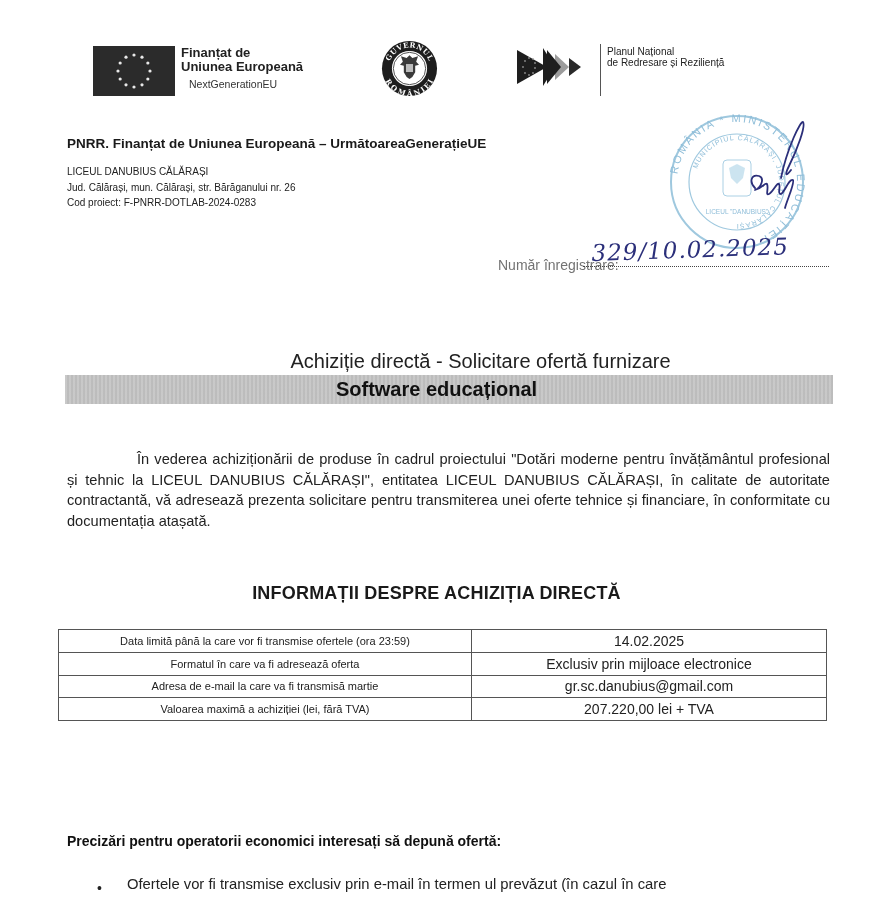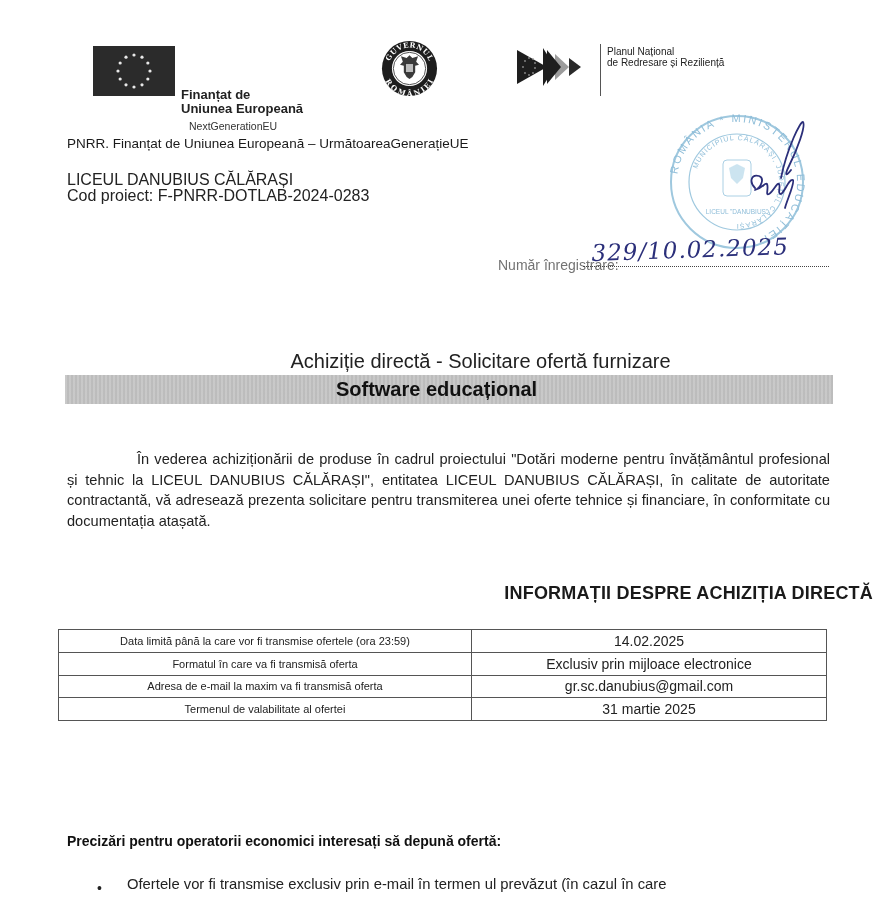--- a/index.html
+++ b/index.html
@@ -2,55 +2,55 @@
 <html><head>
 <meta charset="utf-8">
 <style>
   html, body { margin:0; padding:0; background:#ffffff; }
   body { width:873px; height:907px; position:relative; overflow:hidden; font-family:"Liberation Sans", sans-serif; color:#1a1a1a; }
   .abs { position:absolute; }
 
   
   #eu-flag { left:93px; top:46px; width:82px; height:50px; background:#2a2a2a; }
   #eu-flag svg { width:100%; height:100%; display:block; }
-  #eu-text { left:181px; top:46px; line-height:1.1;margin-top:42px; }
+  #eu-text { left:181px; top:46px; line-height:1.1; }
   #eu-text .l1, #eu-text .l2 { font-weight:bold; font-size:13px; color:#222; }
   #eu-text .l3 { font-size:10.5px; color:#333; margin-top:4px;padding-left:8px; }
 
   #gov-seal { left:381px; top:40px; width:57px; height:57px; }
   #gov-seal svg { width:100%; height:100%; display:block; }
 
   #pnrr-logo { left:517px; top:46px; width:78px; height:42px; }
   #pnrr-logo svg { width:100%; height:100%; display:block; }
   #pnrr-divider { left:600px; top:44px; width:1px; height:52px; background:#555; }
   #pnrr-text { left:607px; top:47px; font-size:10px; line-height:1.05; color:#222; }
 
   
-  #funded-line { left:67px; top:136px; font-weight:normal; font-size:13.5px; color:#1a1a1a; }
-  #school-block { left:67px; top:164px; font-size:16px; line-height:15.5px; color:#222;margin-top:8px; }
+  #funded-line { left:67px; top:136px; font-weight:bold; font-size:13.5px; color:#1a1a1a; }
+  #school-block { left:67px; top:164px; font-size:10px; line-height:15.5px; color:#222; }
 
   
   #stamp { left:655px; top:100px; width:180px; height:150px; }
   #stamp svg { width:100%; height:100%; display:block; }
 
   #reg-label { left:498px; top:257px; font-size:14px; color:#737373; }
   #reg-dots { left:583px; top:266px; width:246px; border-bottom:1.5px dotted #444; }
   #reg-value { left:592px; top:240px; font-family:"DejaVu Serif", serif; font-style:italic; font-size:23px; color:#2b2f7a; letter-spacing:1px; transform:rotate(-2deg); transform-origin:left bottom; }
 
   
   #doc-title { left:0; width:873px; top:350px; text-align:center; font-size:20px; color:#222;padding-left:44px; }
   #title-band { left:65px; top:375px; width:768px; height:29px; background:#c4c4c4;
     background-image: repeating-linear-gradient(90deg, rgba(255,255,255,0.08) 0 2px, rgba(0,0,0,0.04) 2px 4px); }
   #doc-subtitle { left:0; width:873px; top:378px; text-align:center; font-weight:bold; font-size:20px; color:#111; }
 
   
   #intro { left:67px; top:449px; width:763px; font-size:14.6px; line-height:20.5px; text-align:justify; color:#222; text-indent:70px; }
 
   
-  #section-heading { left:0; width:873px; top:583px; text-align:right; font-weight:bold; font-size:18px; color:#1a1a1a; letter-spacing:0.2px; }
+  #section-heading { left:0; width:873px; top:583px; text-align:center; font-weight:bold; font-size:18px; color:#1a1a1a; letter-spacing:0.2px; }
 
   
   #info-table { left:58px; top:629px; width:769px; border-collapse:collapse; table-layout:fixed; }
   #info-table td { border:1px solid #555; height:21.8px; padding:0; text-align:center; vertical-align:middle; color:#222; }
   #info-table td.lbl { width:412px; font-size:11px; }
   #info-table td.val { font-size:14px; }
 
   
   #clar-heading { left:67px; top:833px; font-weight:bold; font-size:14px; color:#111; }
   #bullet-dot { left:97px; top:880px; font-size:14px; color:#222; }
@@ -127,20 +127,21 @@
 </div>
 <div id="pnrr-divider" class="abs"></div>
 <div id="pnrr-text" class="abs">
   <div>Planul Național</div>
   <div>de Redresare și Reziliență</div>
 </div>
 
 <div id="funded-line" class="abs">PNRR. Finanțat de Uniunea Europeană – UrmătoareaGenerațieUE</div>
 <div id="school-block" class="abs">
   <div>LICEUL DANUBIUS CĂLĂRAȘI</div>
+  <div>Jud. Călărași, mun. Călărași, str. Bărăganului nr. 26</div>
   <div>Cod proiect: F-PNRR-DOTLAB-2024-0283</div>
 </div>
 
 <div id="stamp" class="abs">
   <svg viewBox="0 0 180 150">
     <g opacity="0.75">
       <circle cx="82" cy="82" r="66" fill="none" stroke="#7fb6d4" stroke-width="2"></circle>
       <circle cx="82" cy="82" r="48" fill="none" stroke="#7fb6d4" stroke-width="1.2"></circle>
       <defs>
         <path id="stamp-outer" d="M 22 82 A 60 60 0 1 1 142 82 A 60 60 0 1 1 22 82"></path>
@@ -173,29 +174,29 @@
 
 <div id="section-heading" class="abs">INFORMAȚII DESPRE ACHIZIȚIA DIRECTĂ</div>
 
 <table id="info-table" class="abs">
   <tbody>
     <tr>
       <td class="lbl">Data limită până la care vor fi transmise ofertele (ora 23:59)</td>
       <td class="val">14.02.2025</td>
     </tr>
     <tr>
-      <td class="lbl">Formatul în care va fi transmisă oferta</td>
+      <td class="lbl">Formatul în care va fi adresează oferta</td>
       <td class="val">Exclusiv prin mijloace electronice</td>
     </tr>
     <tr>
-      <td class="lbl">Adresa de e-mail la maxim va fi transmisă oferta</td>
+      <td class="lbl">Adresa de e-mail la care va fi transmisă martie</td>
       <td class="val">gr.sc.danubius@gmail.com</td>
     </tr>
     <tr>
-      <td class="lbl">Termenul de valabilitate al ofertei</td>
-      <td class="val">31 martie 2025</td>
+      <td class="lbl">Valoarea maximă a achiziției (lei, fără TVA)</td>
+      <td class="val">207.220,00 lei + TVA</td>
     </tr>
   </tbody>
 </table>
 
 <div id="clar-heading" class="abs">Precizări pentru operatorii economici interesați să depună ofertă:</div>
 <div id="bullet-dot" class="abs">•</div>
 <div id="bullet-text" class="abs">Ofertele vor fi transmise exclusiv prin e-mail în termen ul prevăzut (în cazul în care</div>
 
 </body></html>

